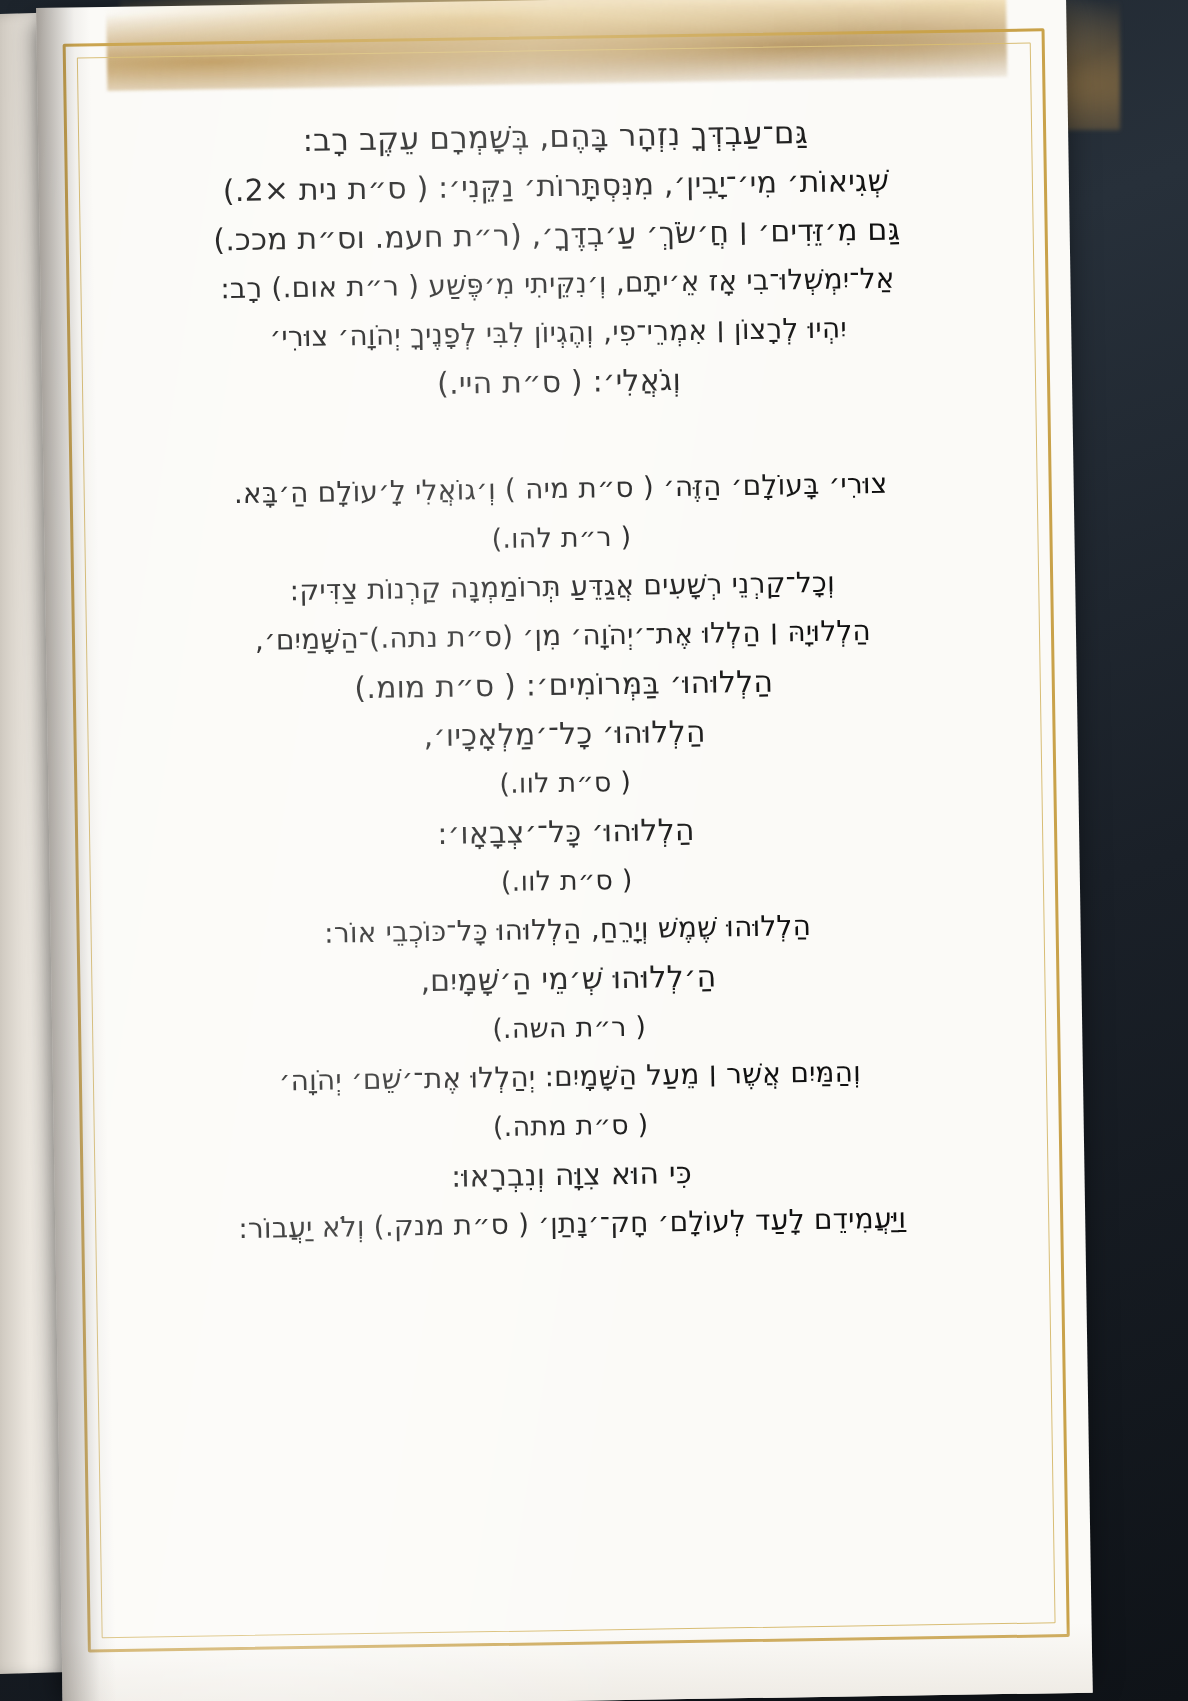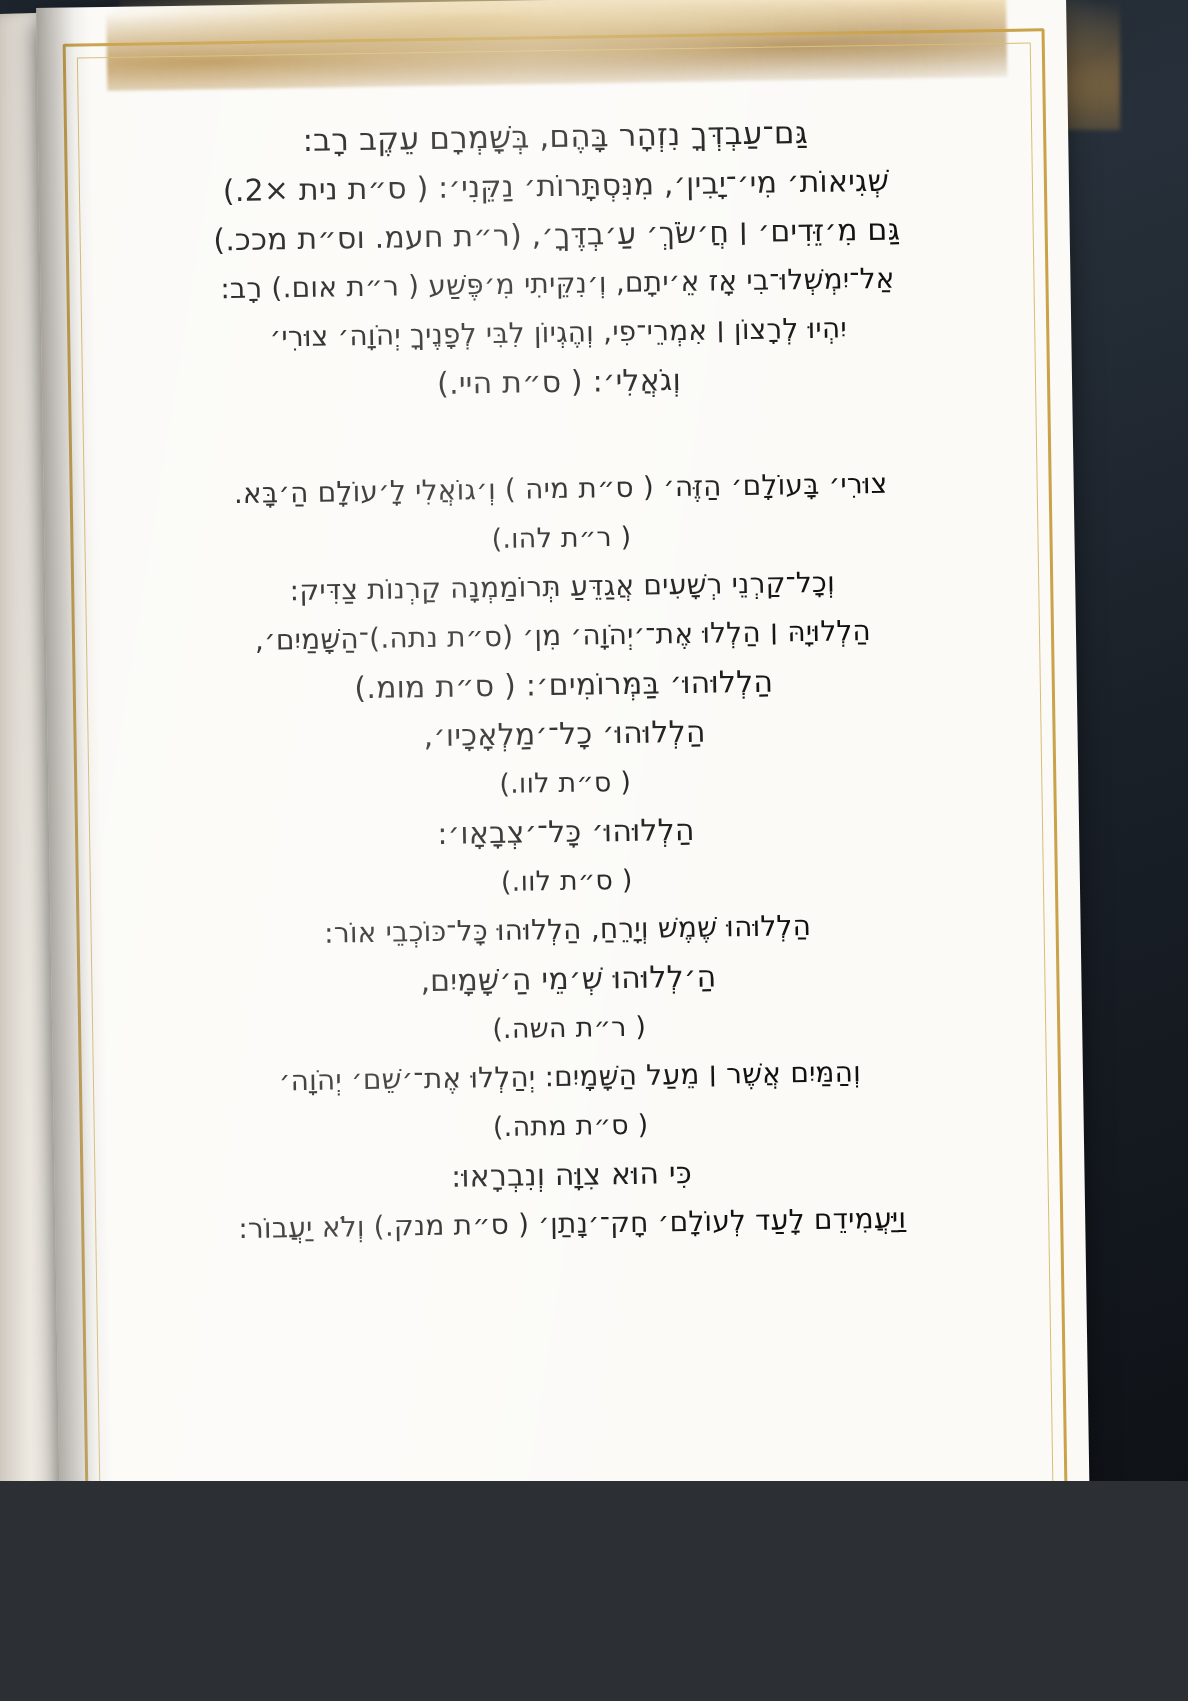--- a/index.html
+++ b/index.html
@@ -11,21 +11,21 @@
     width: 1188px;
     height: 1701px;
     overflow: hidden;
     font-family: "DejaVu Sans", "Liberation Sans", sans-serif;
   }
 
   
   #stage {
     position: relative;
     width: 1188px;
-    height: 1481px;
+    height: 1701px;
     background: #13161c;
     overflow: hidden;
   }
 
   
   .bg-dark {
     position: absolute;
     inset: 0;
     background:
       linear-gradient(160deg, #1d242c 0%, #27303a 28%, #1a2028 60%, #0f1318 100%);

